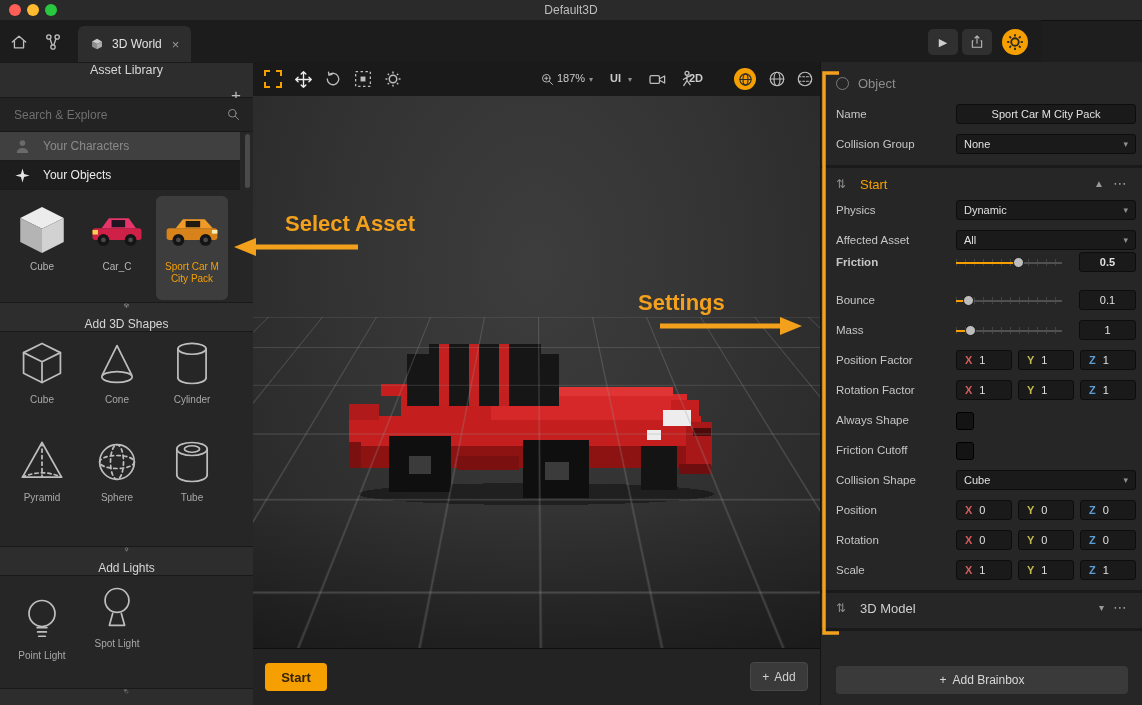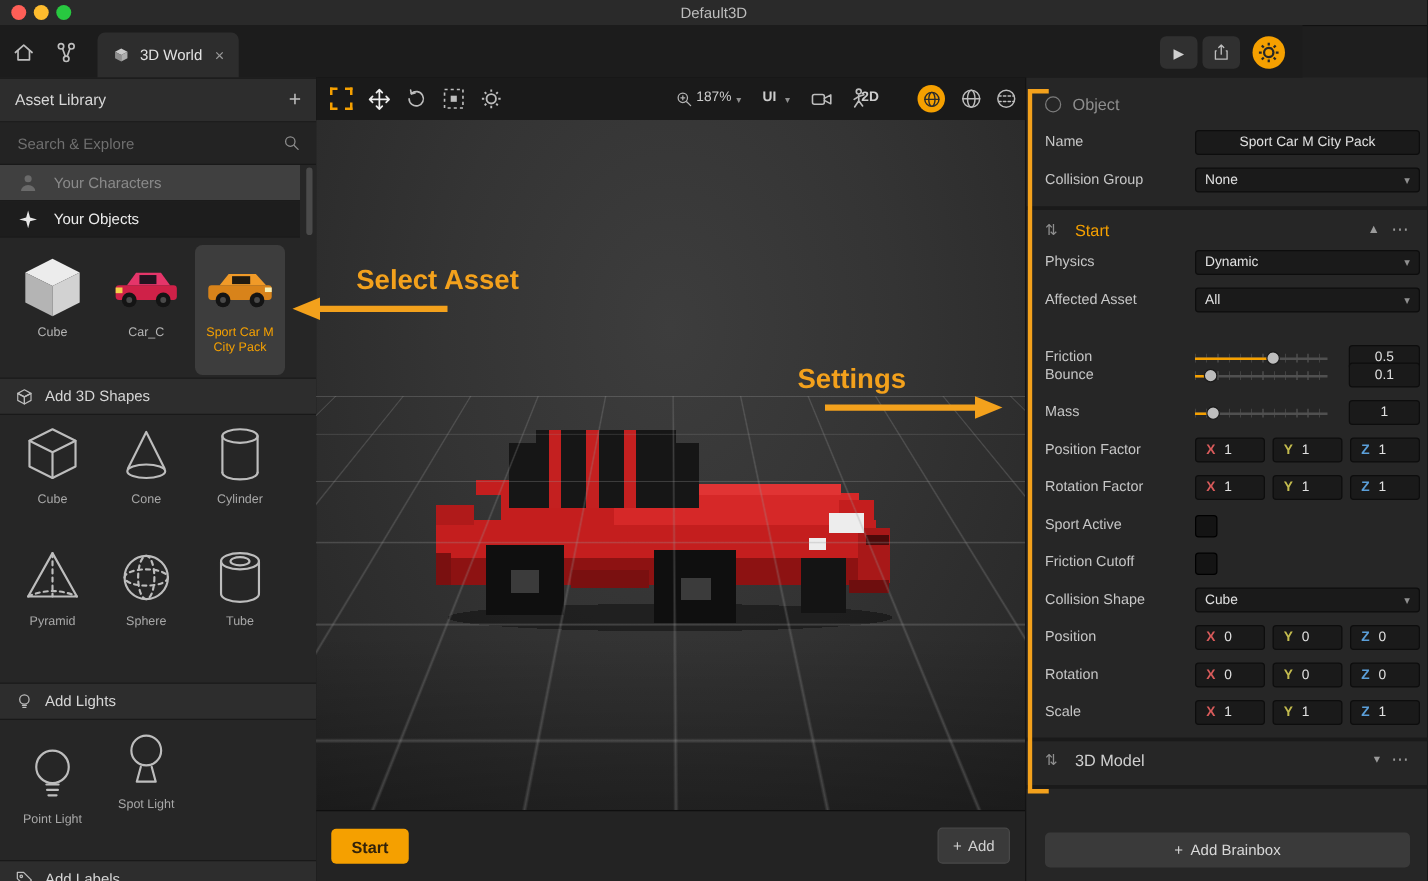--- a/index.html
+++ b/index.html
@@ -23,21 +23,21 @@
        display:flex;align-items:center;gap:8px;padding:0 12px;font-size:12px;color:#e2e2e2;}
   #tab .close{color:#9a9a9a;font-size:13px;margin-left:2px;}
   .mb-btn{position:absolute;top:9px;width:30px;height:26px;background:#303030;border-radius:5px;
           display:flex;align-items:center;justify-content:center;color:#cfcfcf;font-size:11px;}
   #btn-settings{position:absolute;top:9px;right:14px;width:26px;height:26px;border-radius:50%;background:#f5a000;
           display:flex;align-items:center;justify-content:center;}
 
   
   #sidebar{position:absolute;left:0;top:62px;width:253px;height:643px;background:#262626;border-right:1px solid #131313;overflow:hidden;}
   .sb-header{position:absolute;left:0;width:253px;background:#2d2d2d;border-top:1px solid #191919;border-bottom:1px solid #191919;
-             display:flex;align-items:center;gap:9px;padding:0 12px;box-sizing:border-box;font-size:12px;color:#d6d6d6;}
+             display:flex;align-items:center;gap:9px;padding:0 12px;box-sizing:border-box;font-size:12px;color:#d6d6d6;flex-direction:column;}
   #al-header{top:0;height:36px;font-size:12.5px;}
   #al-plus{margin-left:auto;font-size:17px;color:#bdbdbd;}
   #al-search{position:absolute;left:0;top:36px;width:253px;height:34px;background:#232323;border-bottom:1px solid #191919;
              display:flex;align-items:center;padding:0 12px;box-sizing:border-box;}
   #al-search input{flex:1;background:transparent;border:none;outline:none;color:#9a9a9a;font-size:12px;font-family:inherit;}
   #al-search input::placeholder{color:#6f6f6f;}
   .nav-row{position:absolute;left:0;width:240px;height:29px;display:flex;align-items:center;gap:12px;padding:0 14px;
            box-sizing:border-box;font-size:12px;border-bottom:1px solid #1b1b1b;}
   #nav-characters{top:70px;background:#404040;color:#8a8a8a;}
   #nav-objects{top:99px;background:#1d1d1d;color:#ececec;}
@@ -508,21 +508,21 @@
     <div class="prow" style="top:168px;">
       <span class="plabel">Affected Asset</span>
       <div class="pctrl">
         <div class="dd">
           <span>All</span>
           <span class="arr">▾</span>
         </div>
       </div>
     </div>
 
-    <div class="prow" style="top:214px;">
+    <div class="prow" style="top:190px;font-weight:bold;">
       <span class="plabel">Friction</span>
       <div class="pctrl">
         <div class="slider">
           <div class="sl-ticks"></div>
             <div class="sl-track"></div>
           <div class="sl-fill" style="width:59%;"></div>
           <div class="sl-handle" style="left:59%;"></div>
         </div>
         <div class="valbox">0.5</div>
       </div>
@@ -585,21 +585,21 @@
             </div>
         <div class="axbox">
               <span class="ax ax-z">Z</span>
               <span class="av">1</span>
             </div>
       </div>
         </div>
     </div>
 
     <div class="prow" style="top:348px;">
-      <span class="plabel">Sport Active</span>
+      <span class="plabel">Always Shape</span>
       <span class="checkbox"></span>
     </div>
     <div class="prow" style="top:378px;">
       <span class="plabel">Friction Cutoff</span>
       <span class="checkbox"></span>
     </div>
 
     <div class="prow" style="top:408px;">
       <span class="plabel">Collision Shape</span>
       <div class="pctrl">

